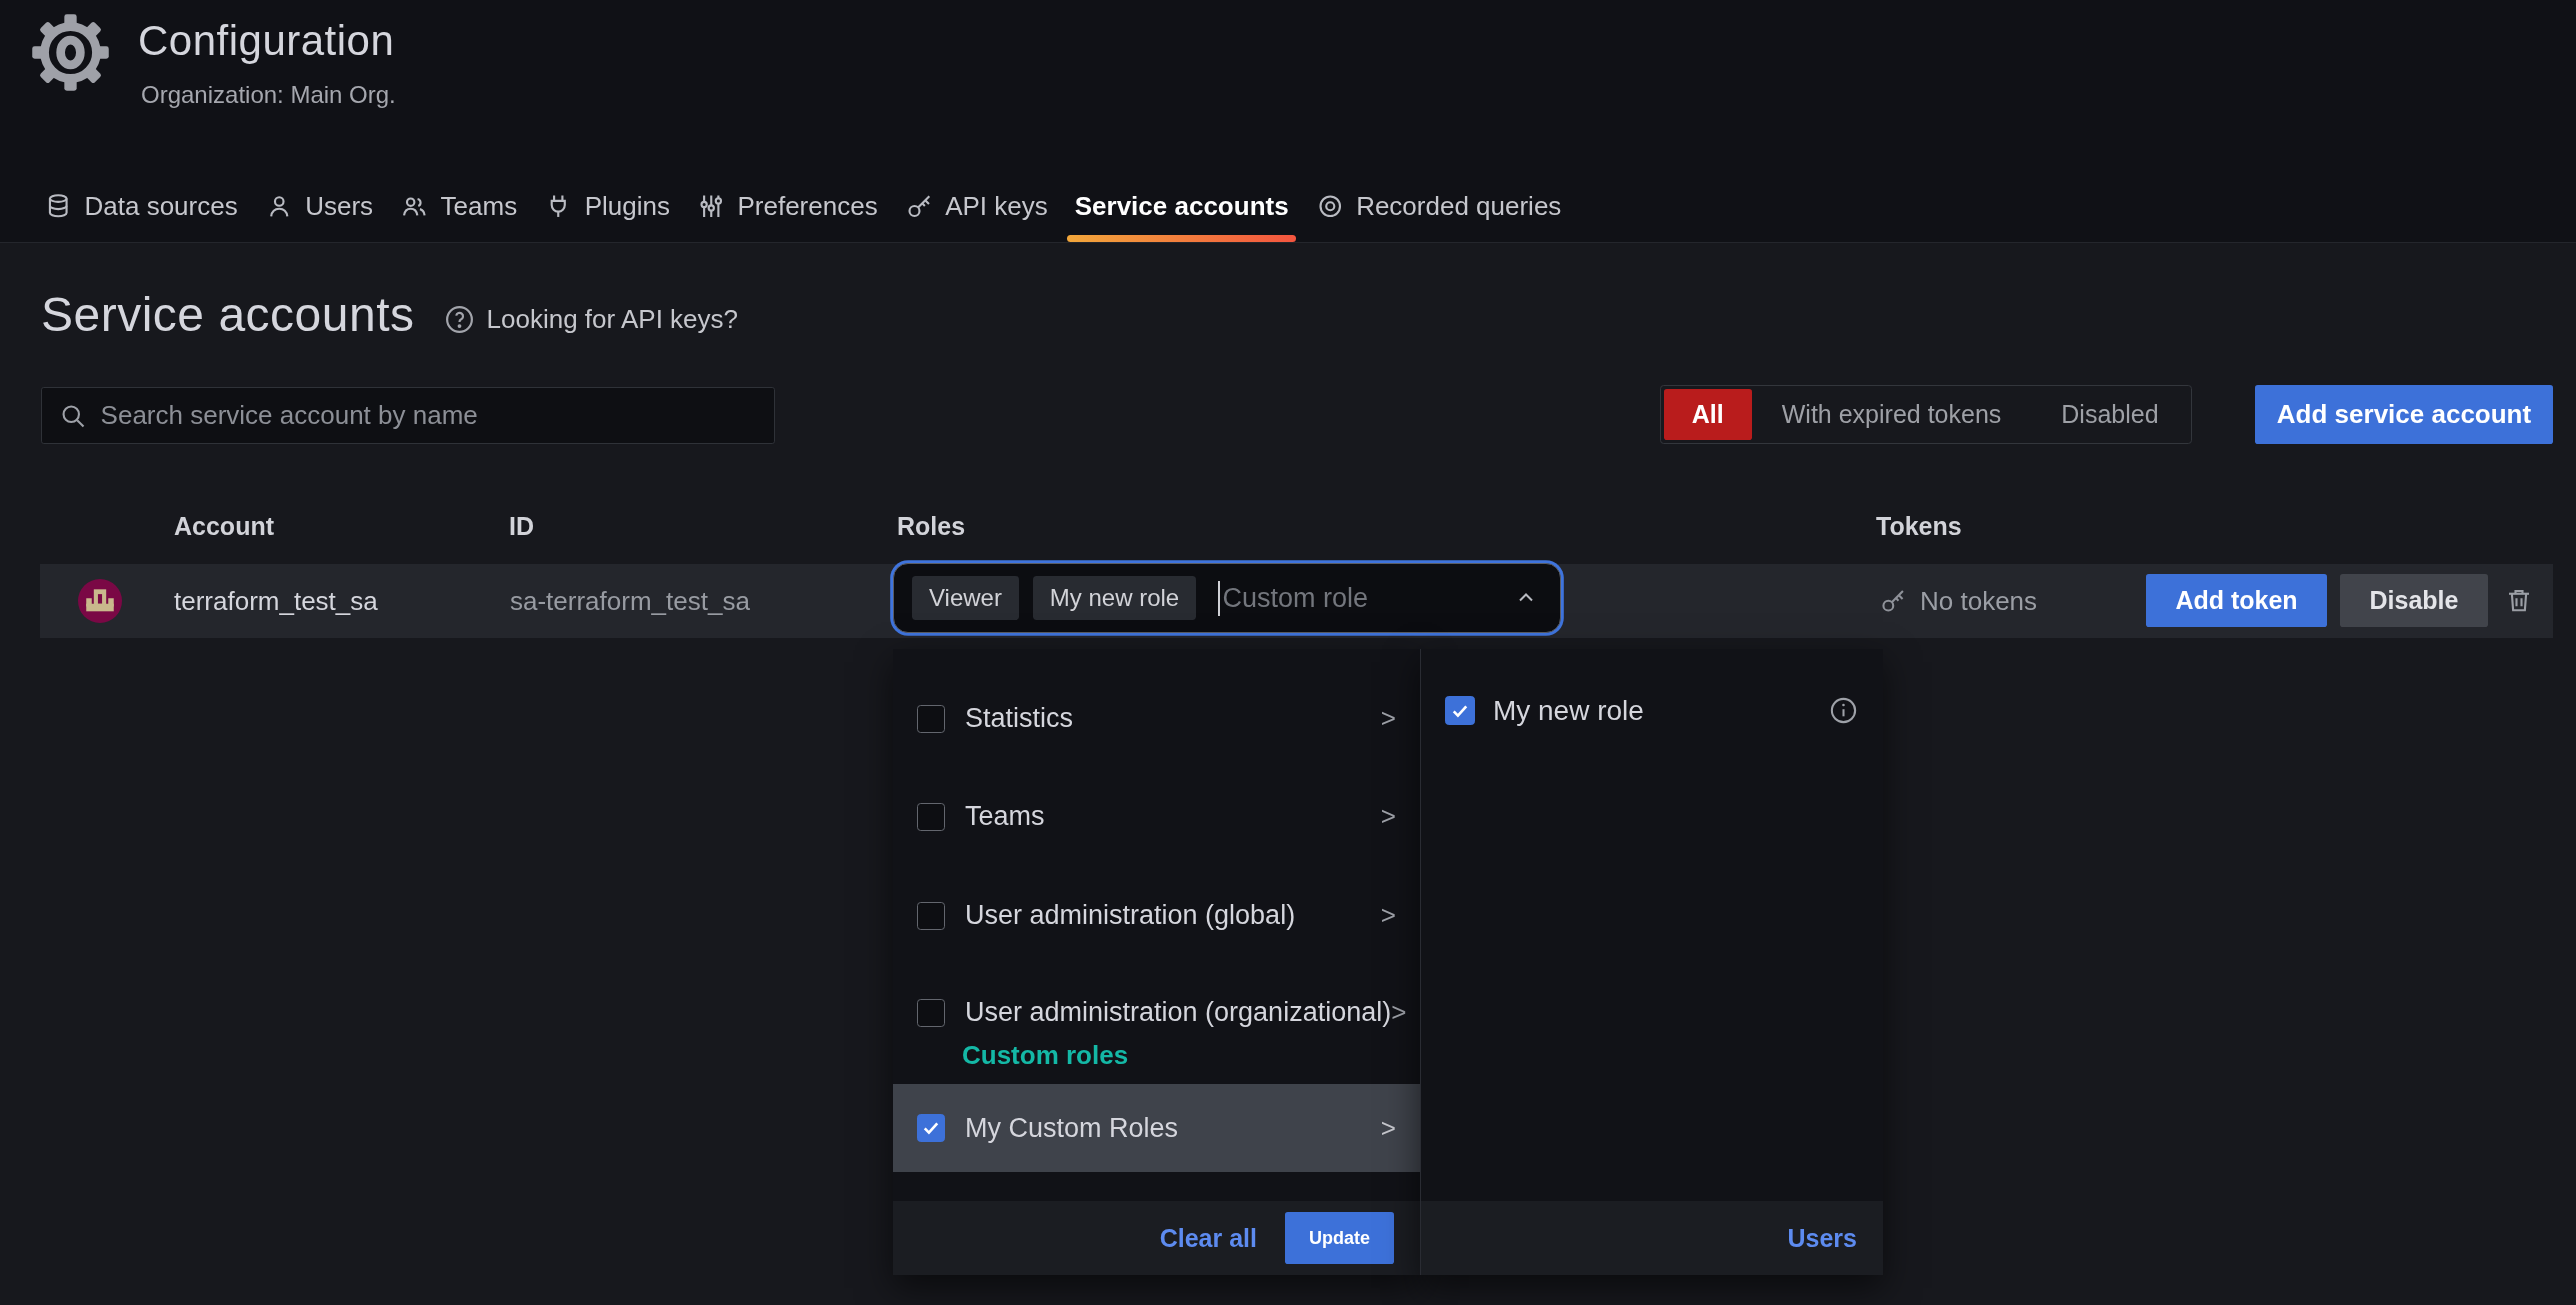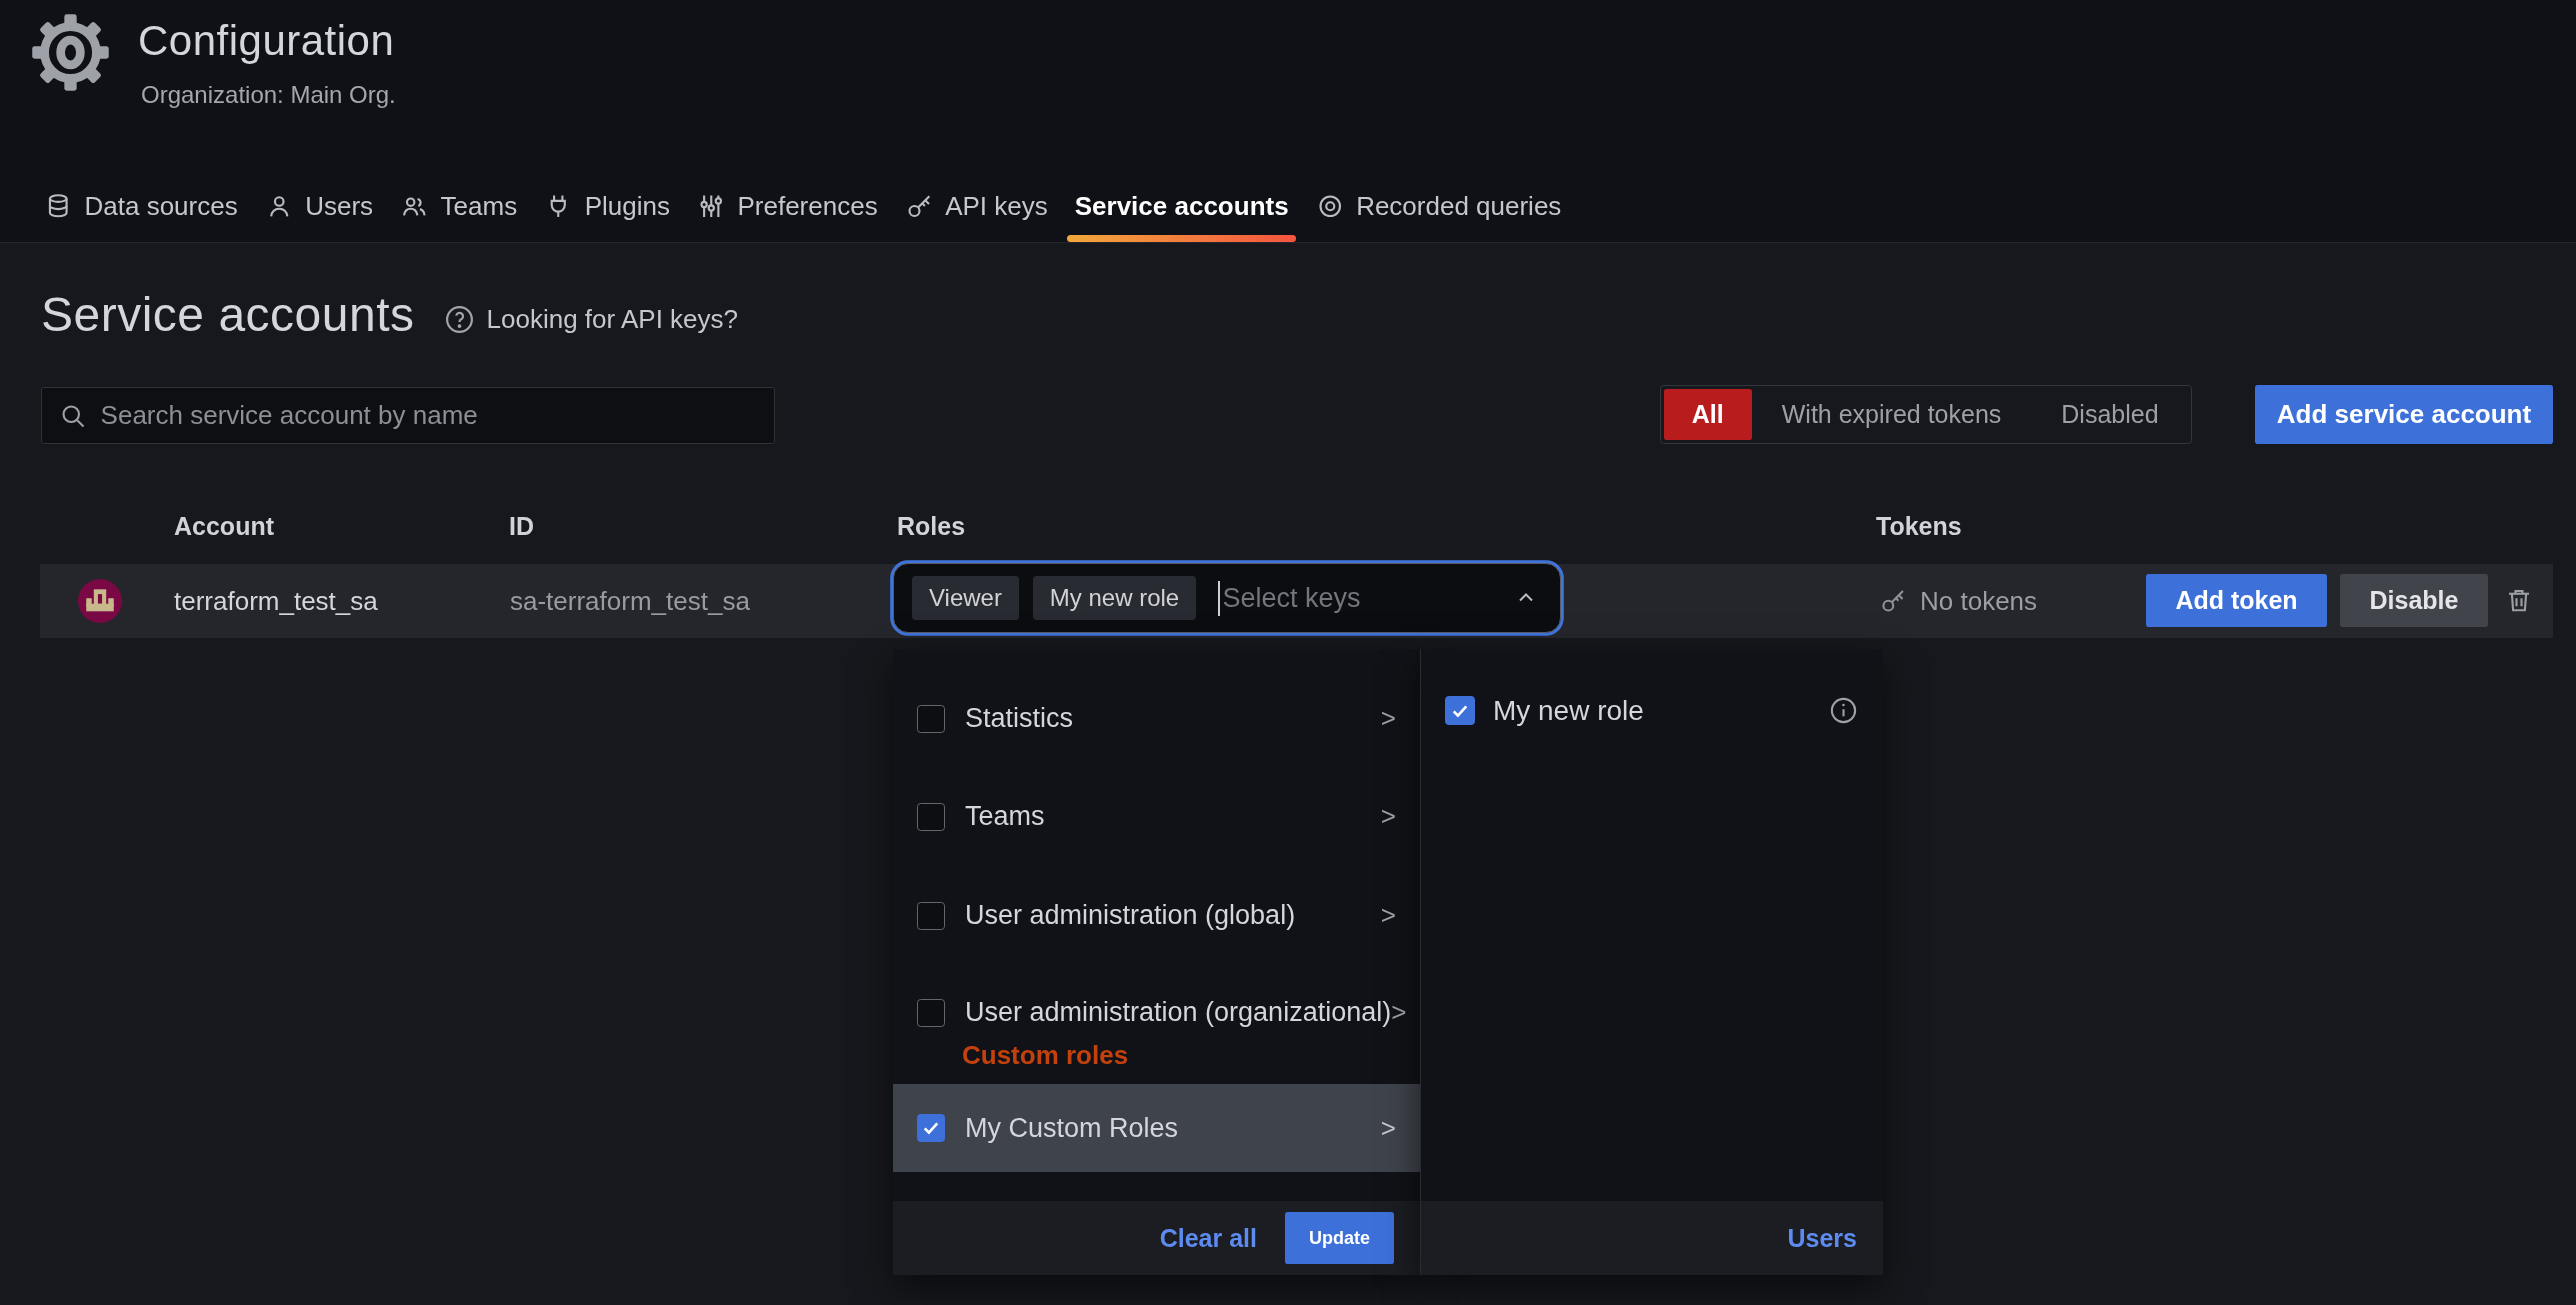--- a/index.html
+++ b/index.html
@@ -80,21 +80,21 @@
   .submenu{position:absolute;left:1420px;top:649px;width:463px;height:626px;background:#111217;
         border-left:0.9px solid #2a2c33;box-shadow:0 13px 33px rgba(0,0,0,.55);z-index:10;box-sizing:border-box;}
   .m-item{position:absolute;left:0;right:0;height:59px;display:flex;align-items:center;
           padding:0 24px;cursor:pointer;}
   .cb{width:28px;height:28px;border:0.9px solid #63666e;border-radius:3.7px;background:#0d0e12;
       box-sizing:border-box;flex:none;cursor:pointer;}
   .cb.checked{background:#3d71d9;border-color:#3d71d9;display:flex;align-items:center;justify-content:center;}
   .cb.checked svg{width:20px;height:20px;}
   .m-label{margin-left:20px;font-size:27px;color:#d5d6dd;white-space:nowrap;}
   .m-chev{margin-left:auto;font-size:26px;color:#9ea1a8;}
-  .m-group{position:absolute;left:69px;top:391px;font-size:26px;font-weight:700;color:#c2410c;}
+  .m-group{position:absolute;left:69px;top:391px;font-size:26px;font-weight:700;color:#14b8a6;}
   .m-custom{position:absolute;left:0;right:0;top:435px;height:88px;background:#3f434b;
             display:flex;align-items:center;padding:0 24px;cursor:pointer;}
   .m-footer{position:absolute;left:0;right:0;bottom:0;height:74px;background:#1b1d22;
             display:flex;align-items:center;justify-content:flex-end;gap:28px;padding:0 26px;}
   .link{font-size:25px;font-weight:700;color:#5d8bf0;cursor:pointer;}
   .update-btn{height:52px;padding:0 24px;font-size:18px;}
   .s-item{position:absolute;left:0;right:0;top:32px;height:59px;display:flex;align-items:center;
           padding:0 24px;}
   .s-label{margin-left:18.4px;font-size:28px;color:#d5d6dd;}
   .info-ic{margin-left:auto;width:31px;height:31px;color:#9ea1a8;cursor:pointer;}
@@ -273,21 +273,21 @@
         <path d="M6.3 7l1 13.2h9.4l1-13.2"></path>
         <path d="M10 10.5v6.5M14 10.5v6.5"></path>
       </svg>
     </span>
   </div>
 
   <div class="picker">
     <span class="chip">Viewer</span>
     <span class="chip">My new role</span>
     <span class="caret"></span>
-    <span class="select-ph">Select keys</span>
+    <span class="select-ph">Custom role</span>
     <span class="chev-up">
       <svg viewBox="0 0 24 24" width="24" height="24" fill="none" stroke="currentColor" stroke-width="2">
         <path d="M6 14.5l6-6 6 6"></path>
       </svg>
     </span>
   </div>
 
   <div class="menu">
     <div class="m-item" style="top:40px">
       <span class="cb"></span>

